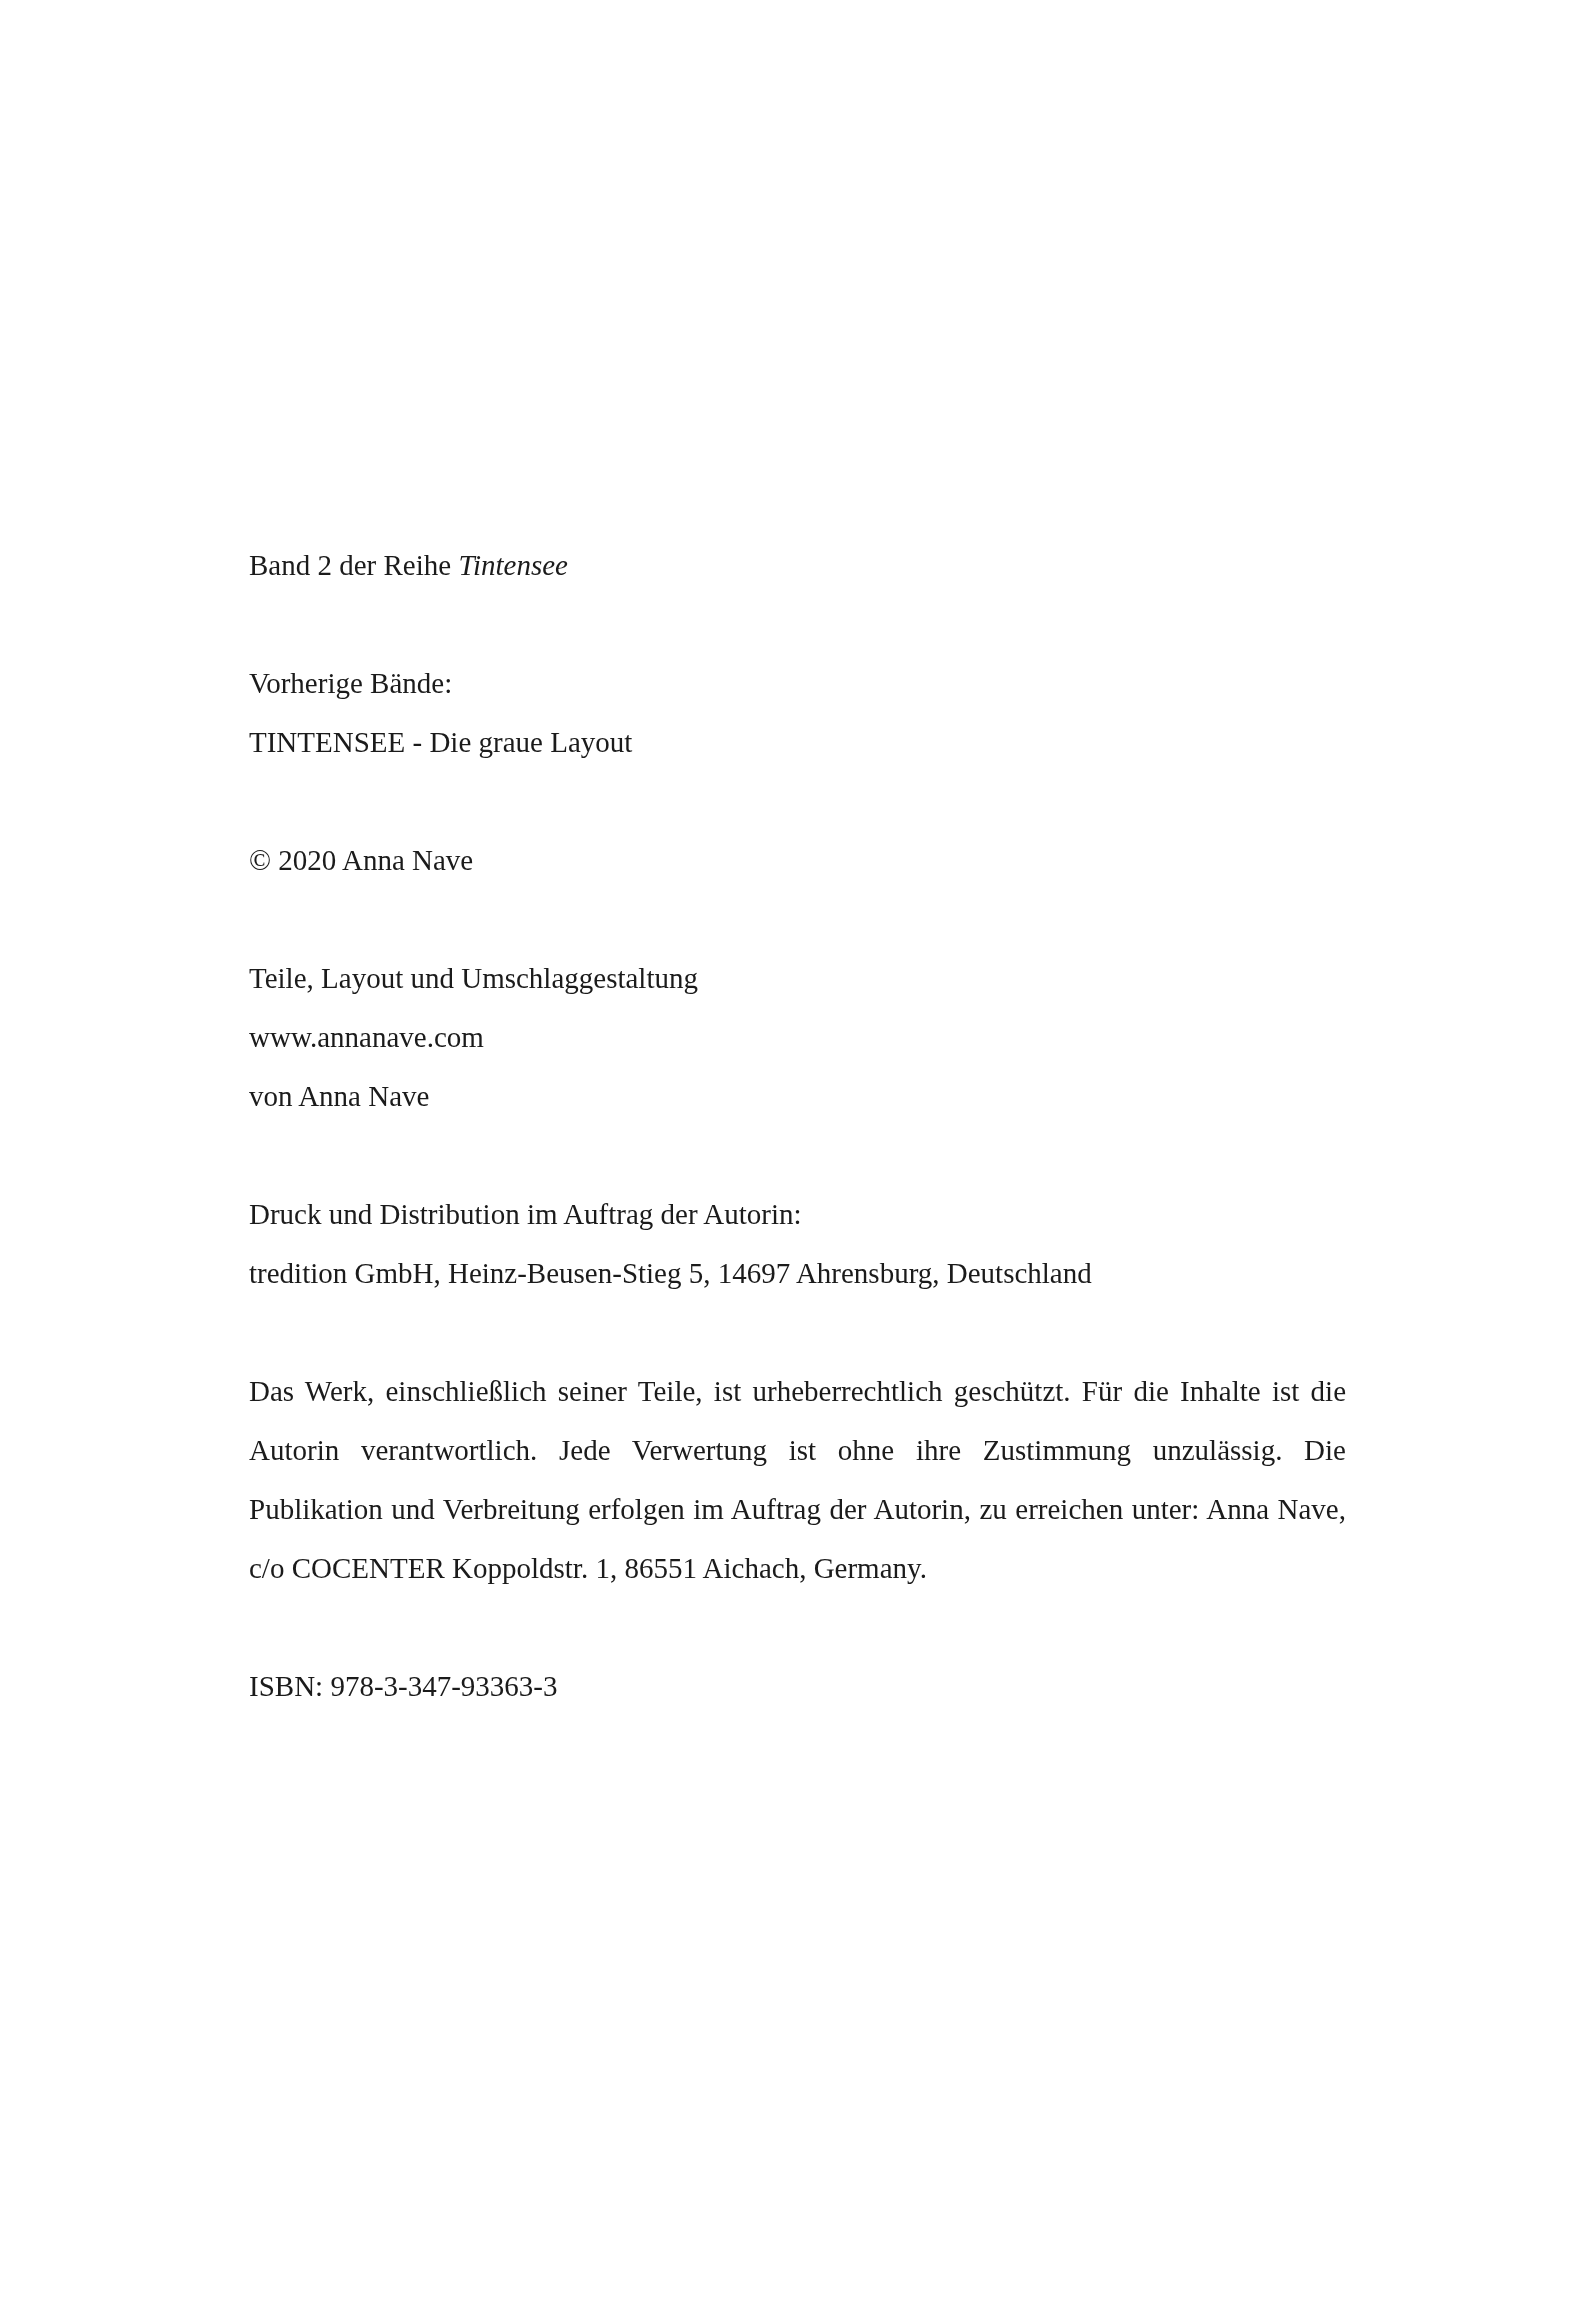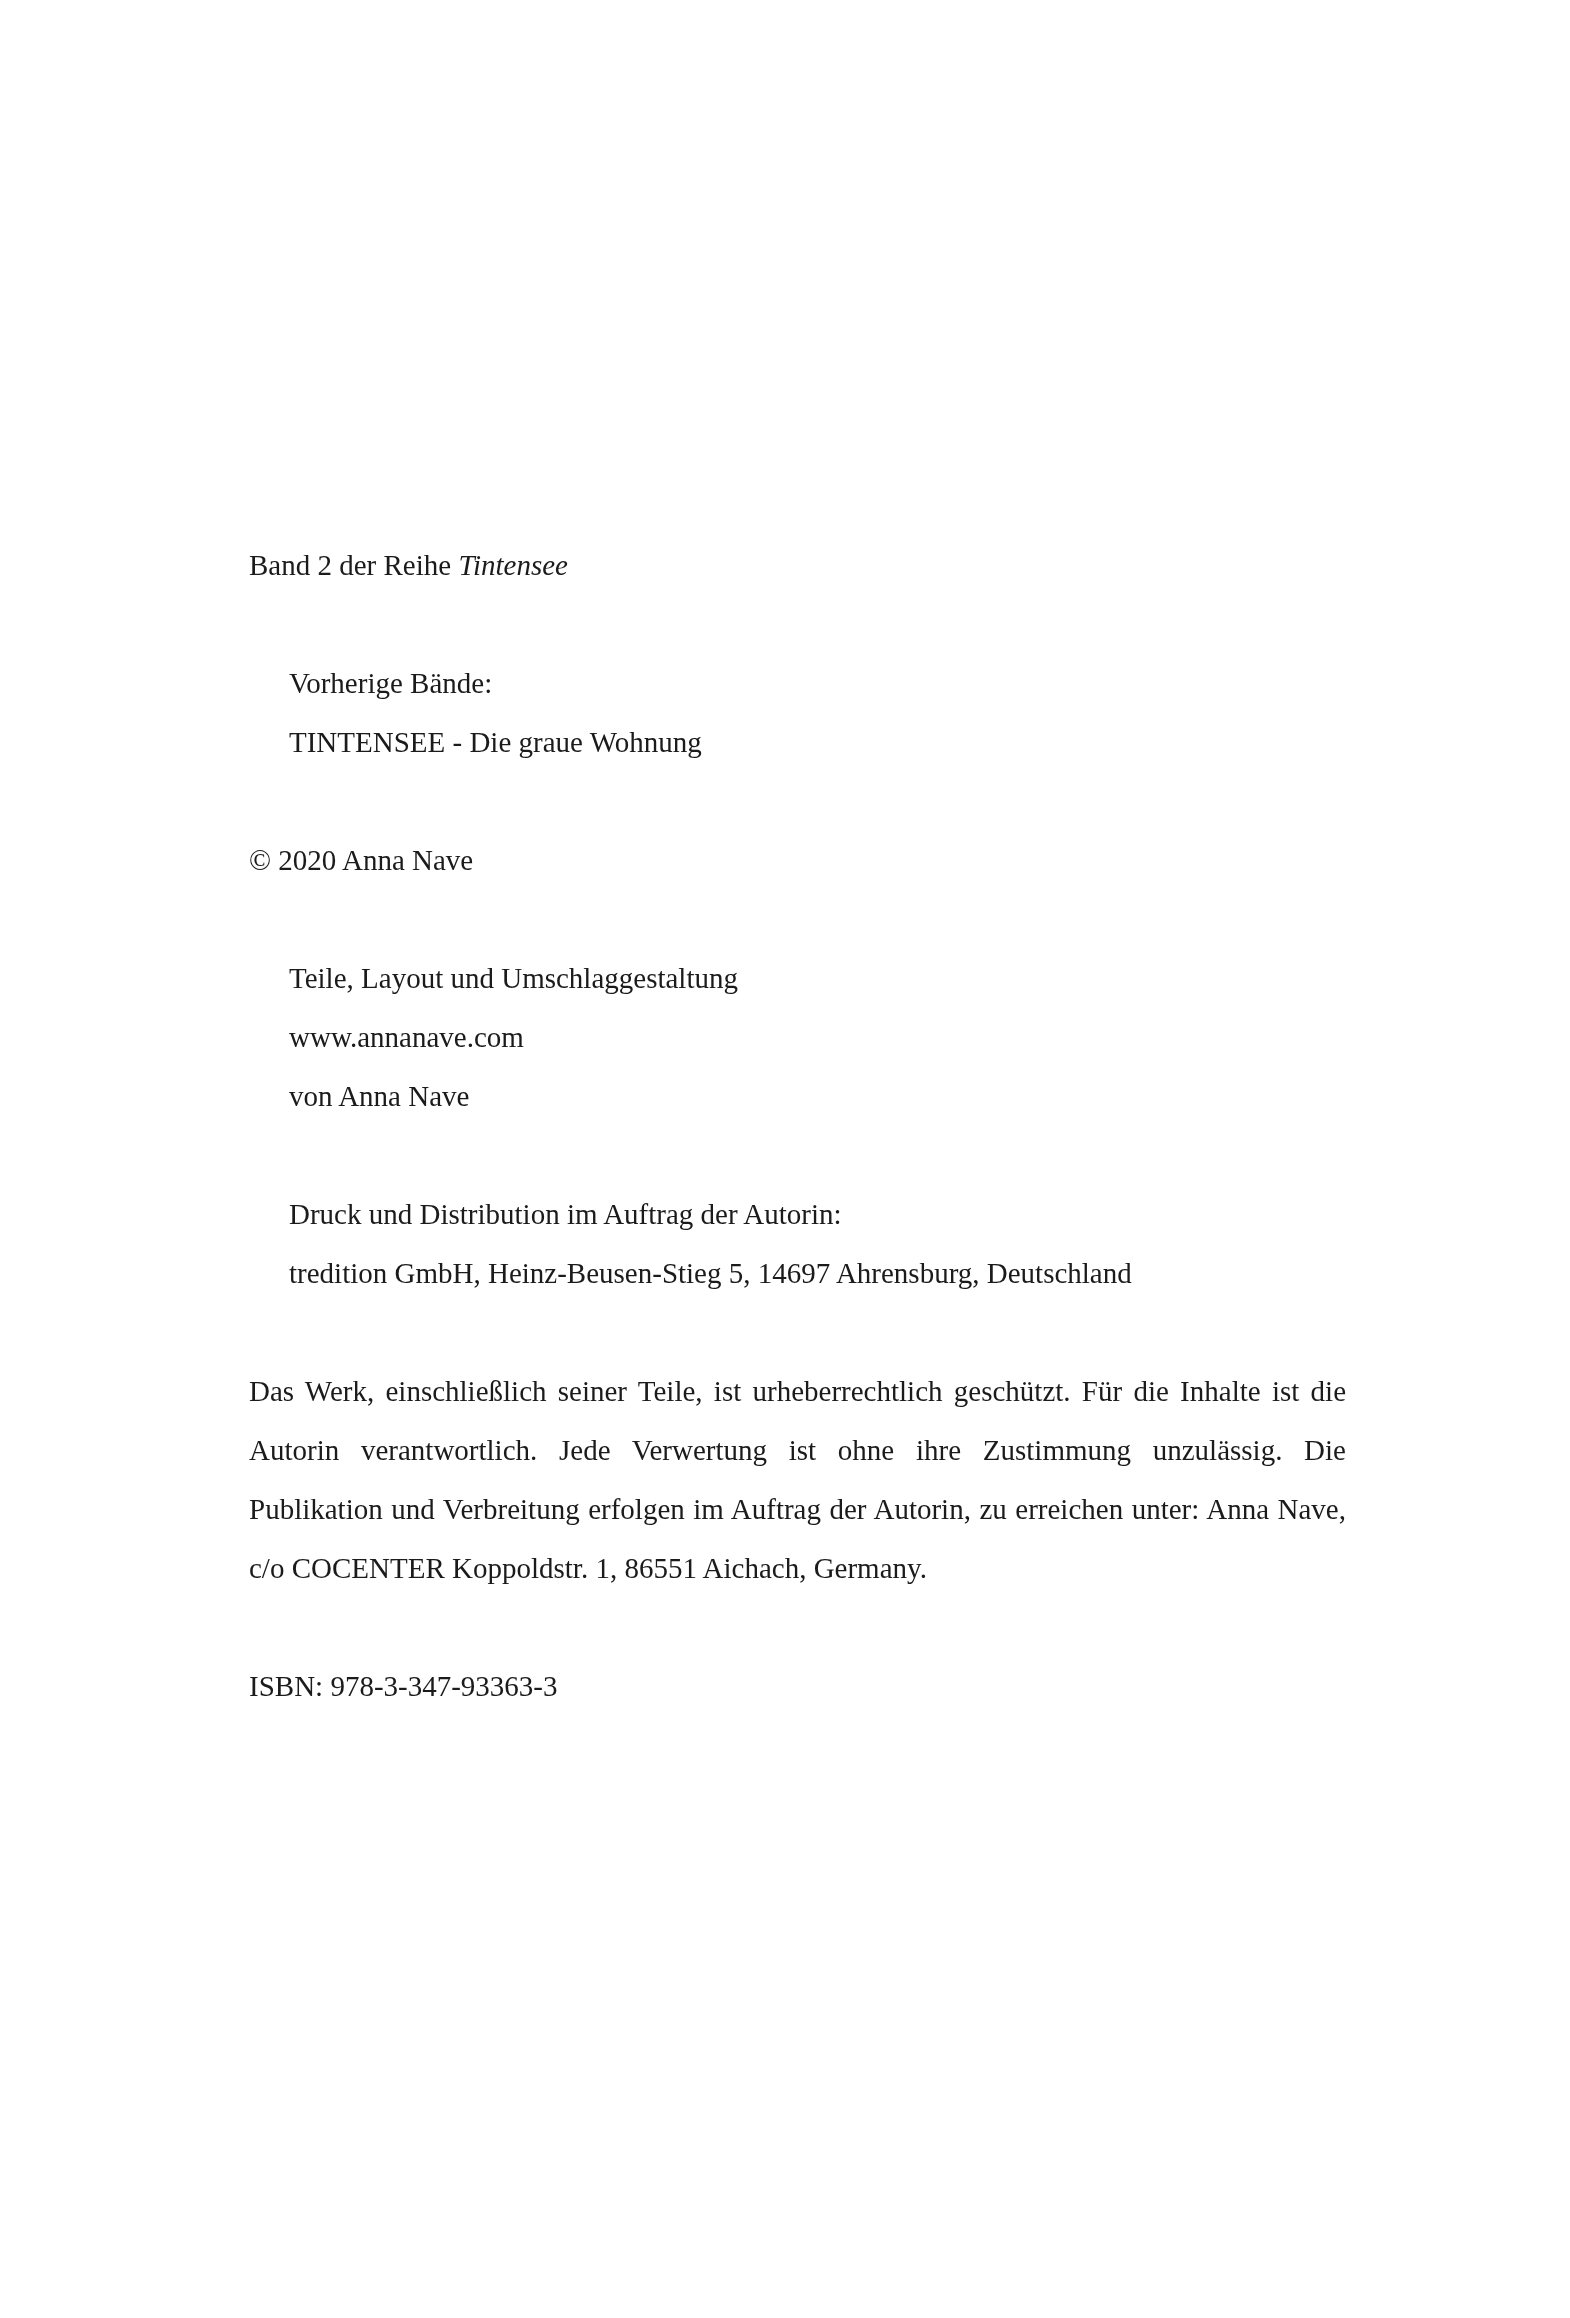--- a/index.html
+++ b/index.html
@@ -35,36 +35,35 @@
   }
   .justified {
     text-align: justify;
     text-justify: inter-word;
   }
   .italic {
     font-style: italic;
   }
   .line {
     display: block;
-    margin-left: 40px;
   }
 </style>
 </head>
 <body>
 
 <div class="page">
   <div class="imprint">
 
     <p>
       <span>Band 2 der Reihe </span><span class="italic">Tintensee</span>
     </p>
 
     <p>
       <span class="line">Vorherige Bände:</span>
-      <span class="line">TINTENSEE - Die graue Wohnung</span>
+      <span class="line">TINTENSEE - Die graue Layout</span>
     </p>
 
     <p>© 2020 Anna Nave</p>
 
     <p>
       <span class="line">Teile, Layout und Umschlaggestaltung</span>
       <span class="line">www.annanave.com</span>
       <span class="line">von Anna Nave</span>
     </p>
 

